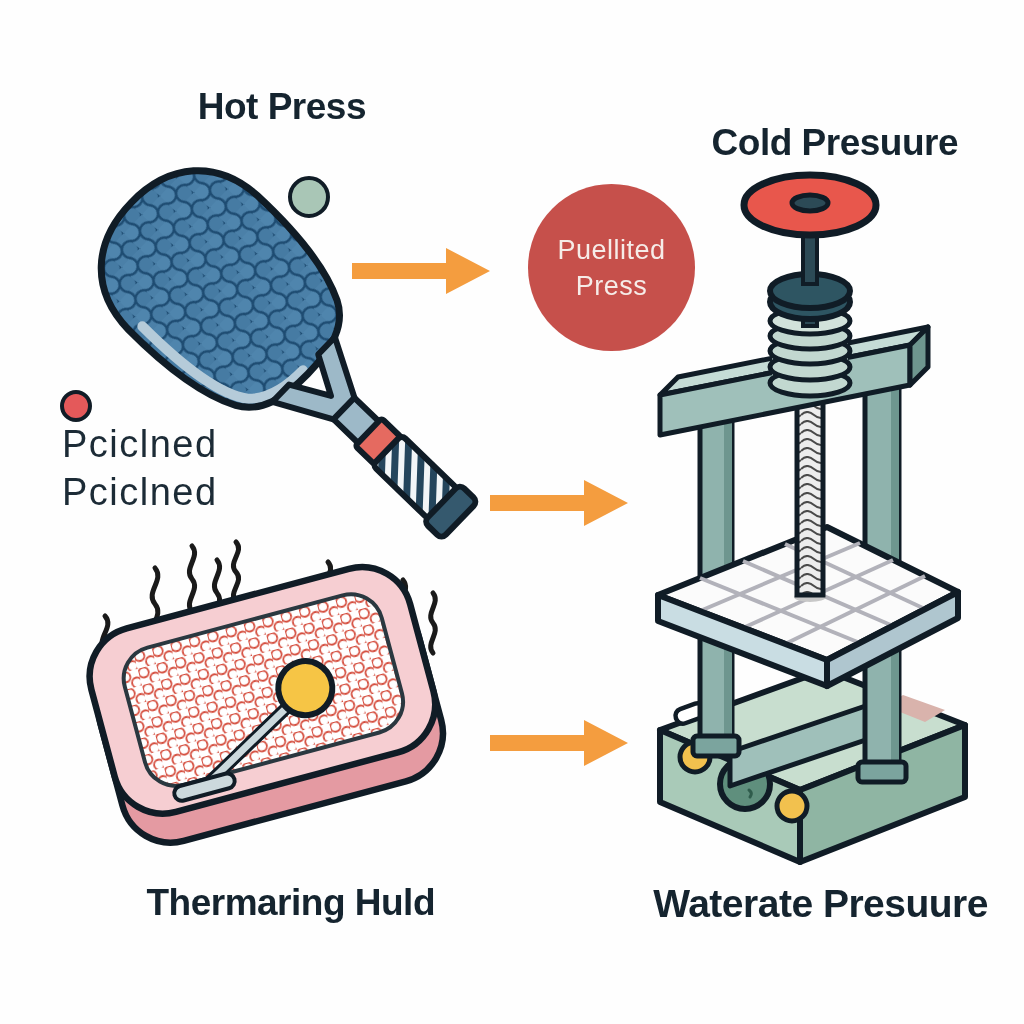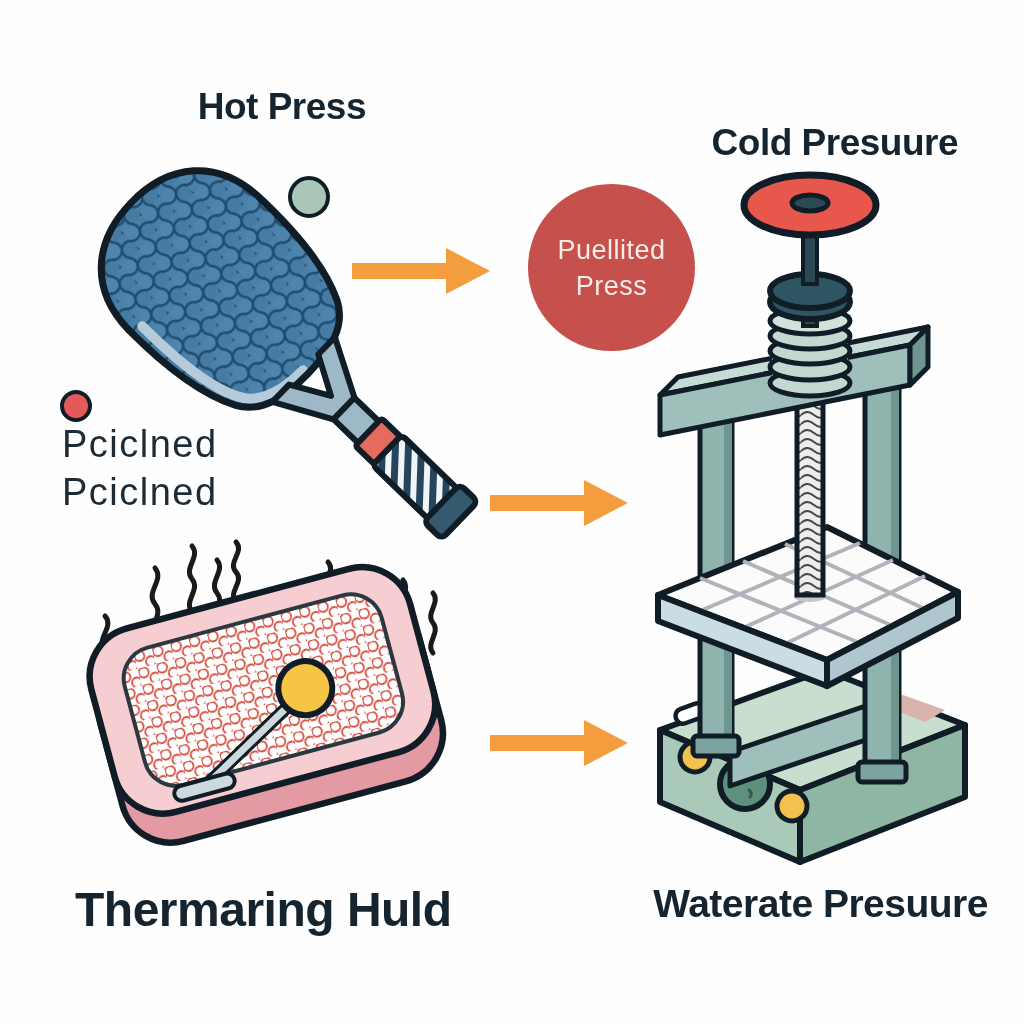--- a/index.html
+++ b/index.html
@@ -21,21 +21,21 @@
   svg{position:absolute;overflow:visible;}
   .arrow-shape{fill:var(--c-arrow-orange,#f49d3f);}
 </style>
 </head>
 <body>
 
 <div id="canvas">
 
   <div class="title" style="left:86px;top:86px;width:280px;">Hot Press</div>
   <div class="title" style="left:658px;top:86px;width:300px;margin-top:36px;">Cold Presuure</div>
-  <div class="title" style="left:75px;top:882px;width:360px;font-size:48px;">Thermaring Huld</div>
+  <div class="title" style="left:75px;top:882px;width:360px;font-size:37px;">Thermaring Huld</div>
   <div class="title" style="left:628px;top:882px;width:360px;font-size:39px;">Waterate Presuure</div>
 
   <div class="note">
     <div>Pciclned</div>
     <div>Pciclned</div>
   </div>
 
   <div class="bubble">
     <div>Puellited</div>
     <div>Press</div>

